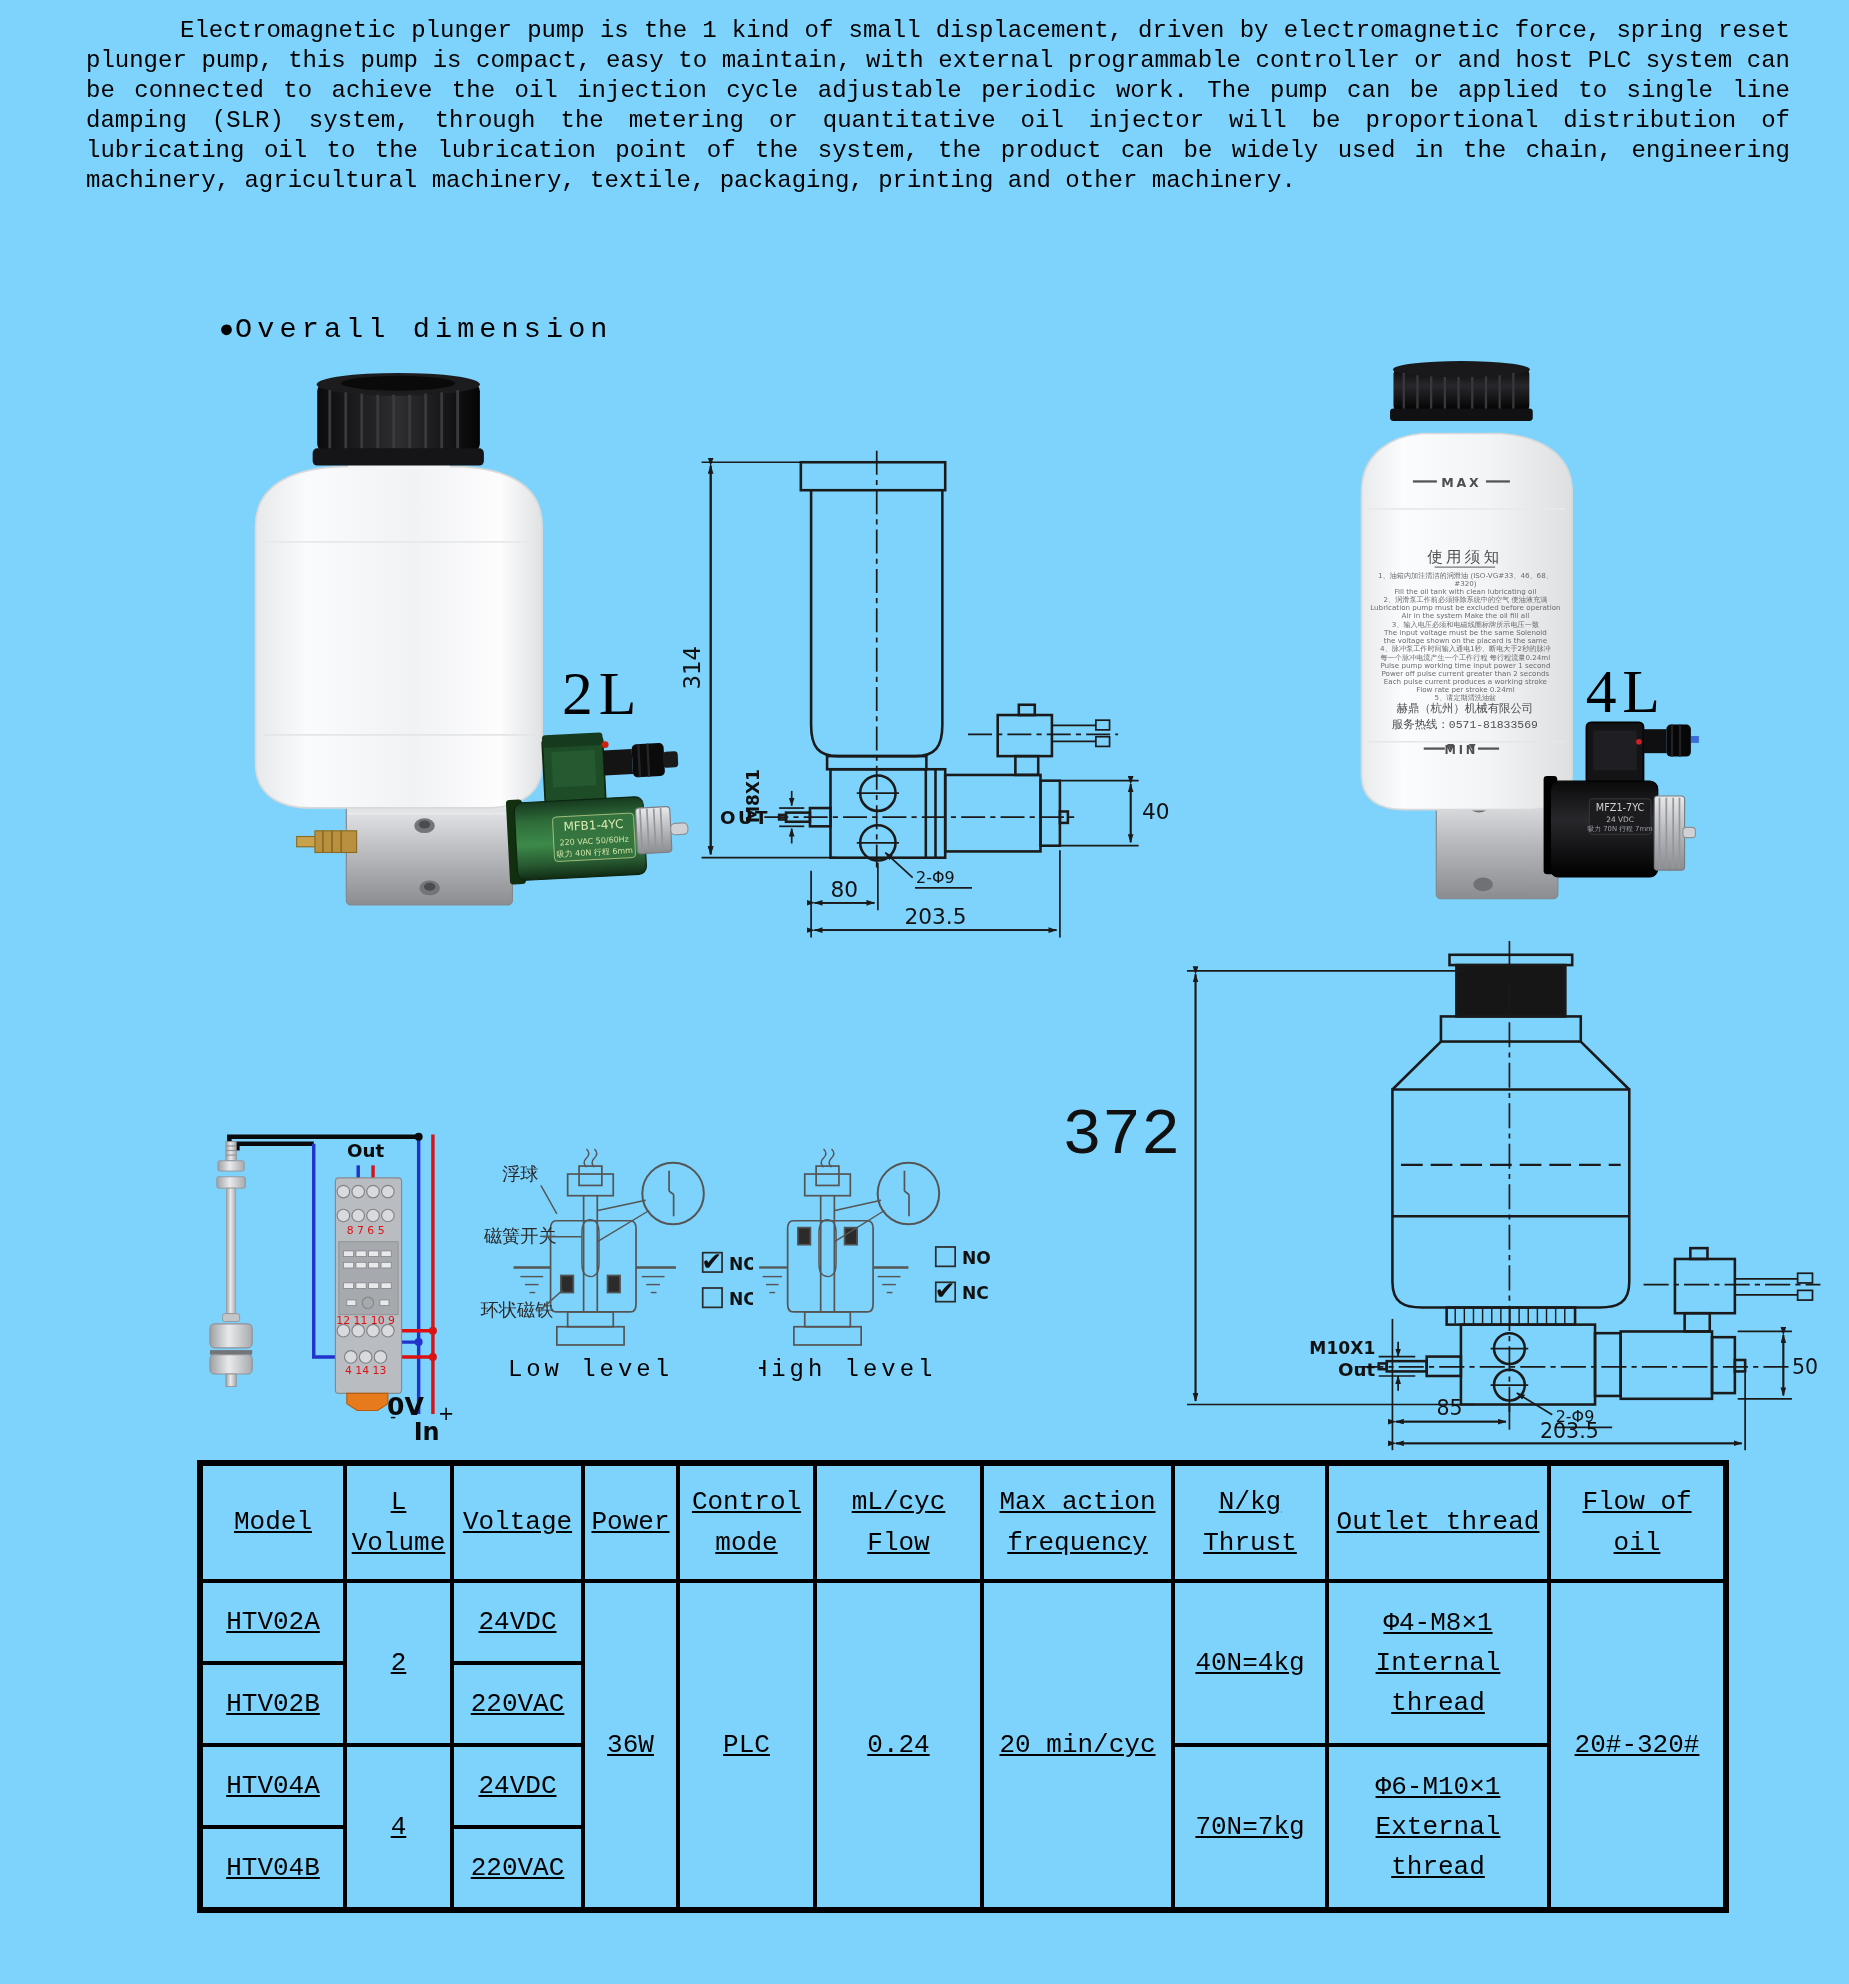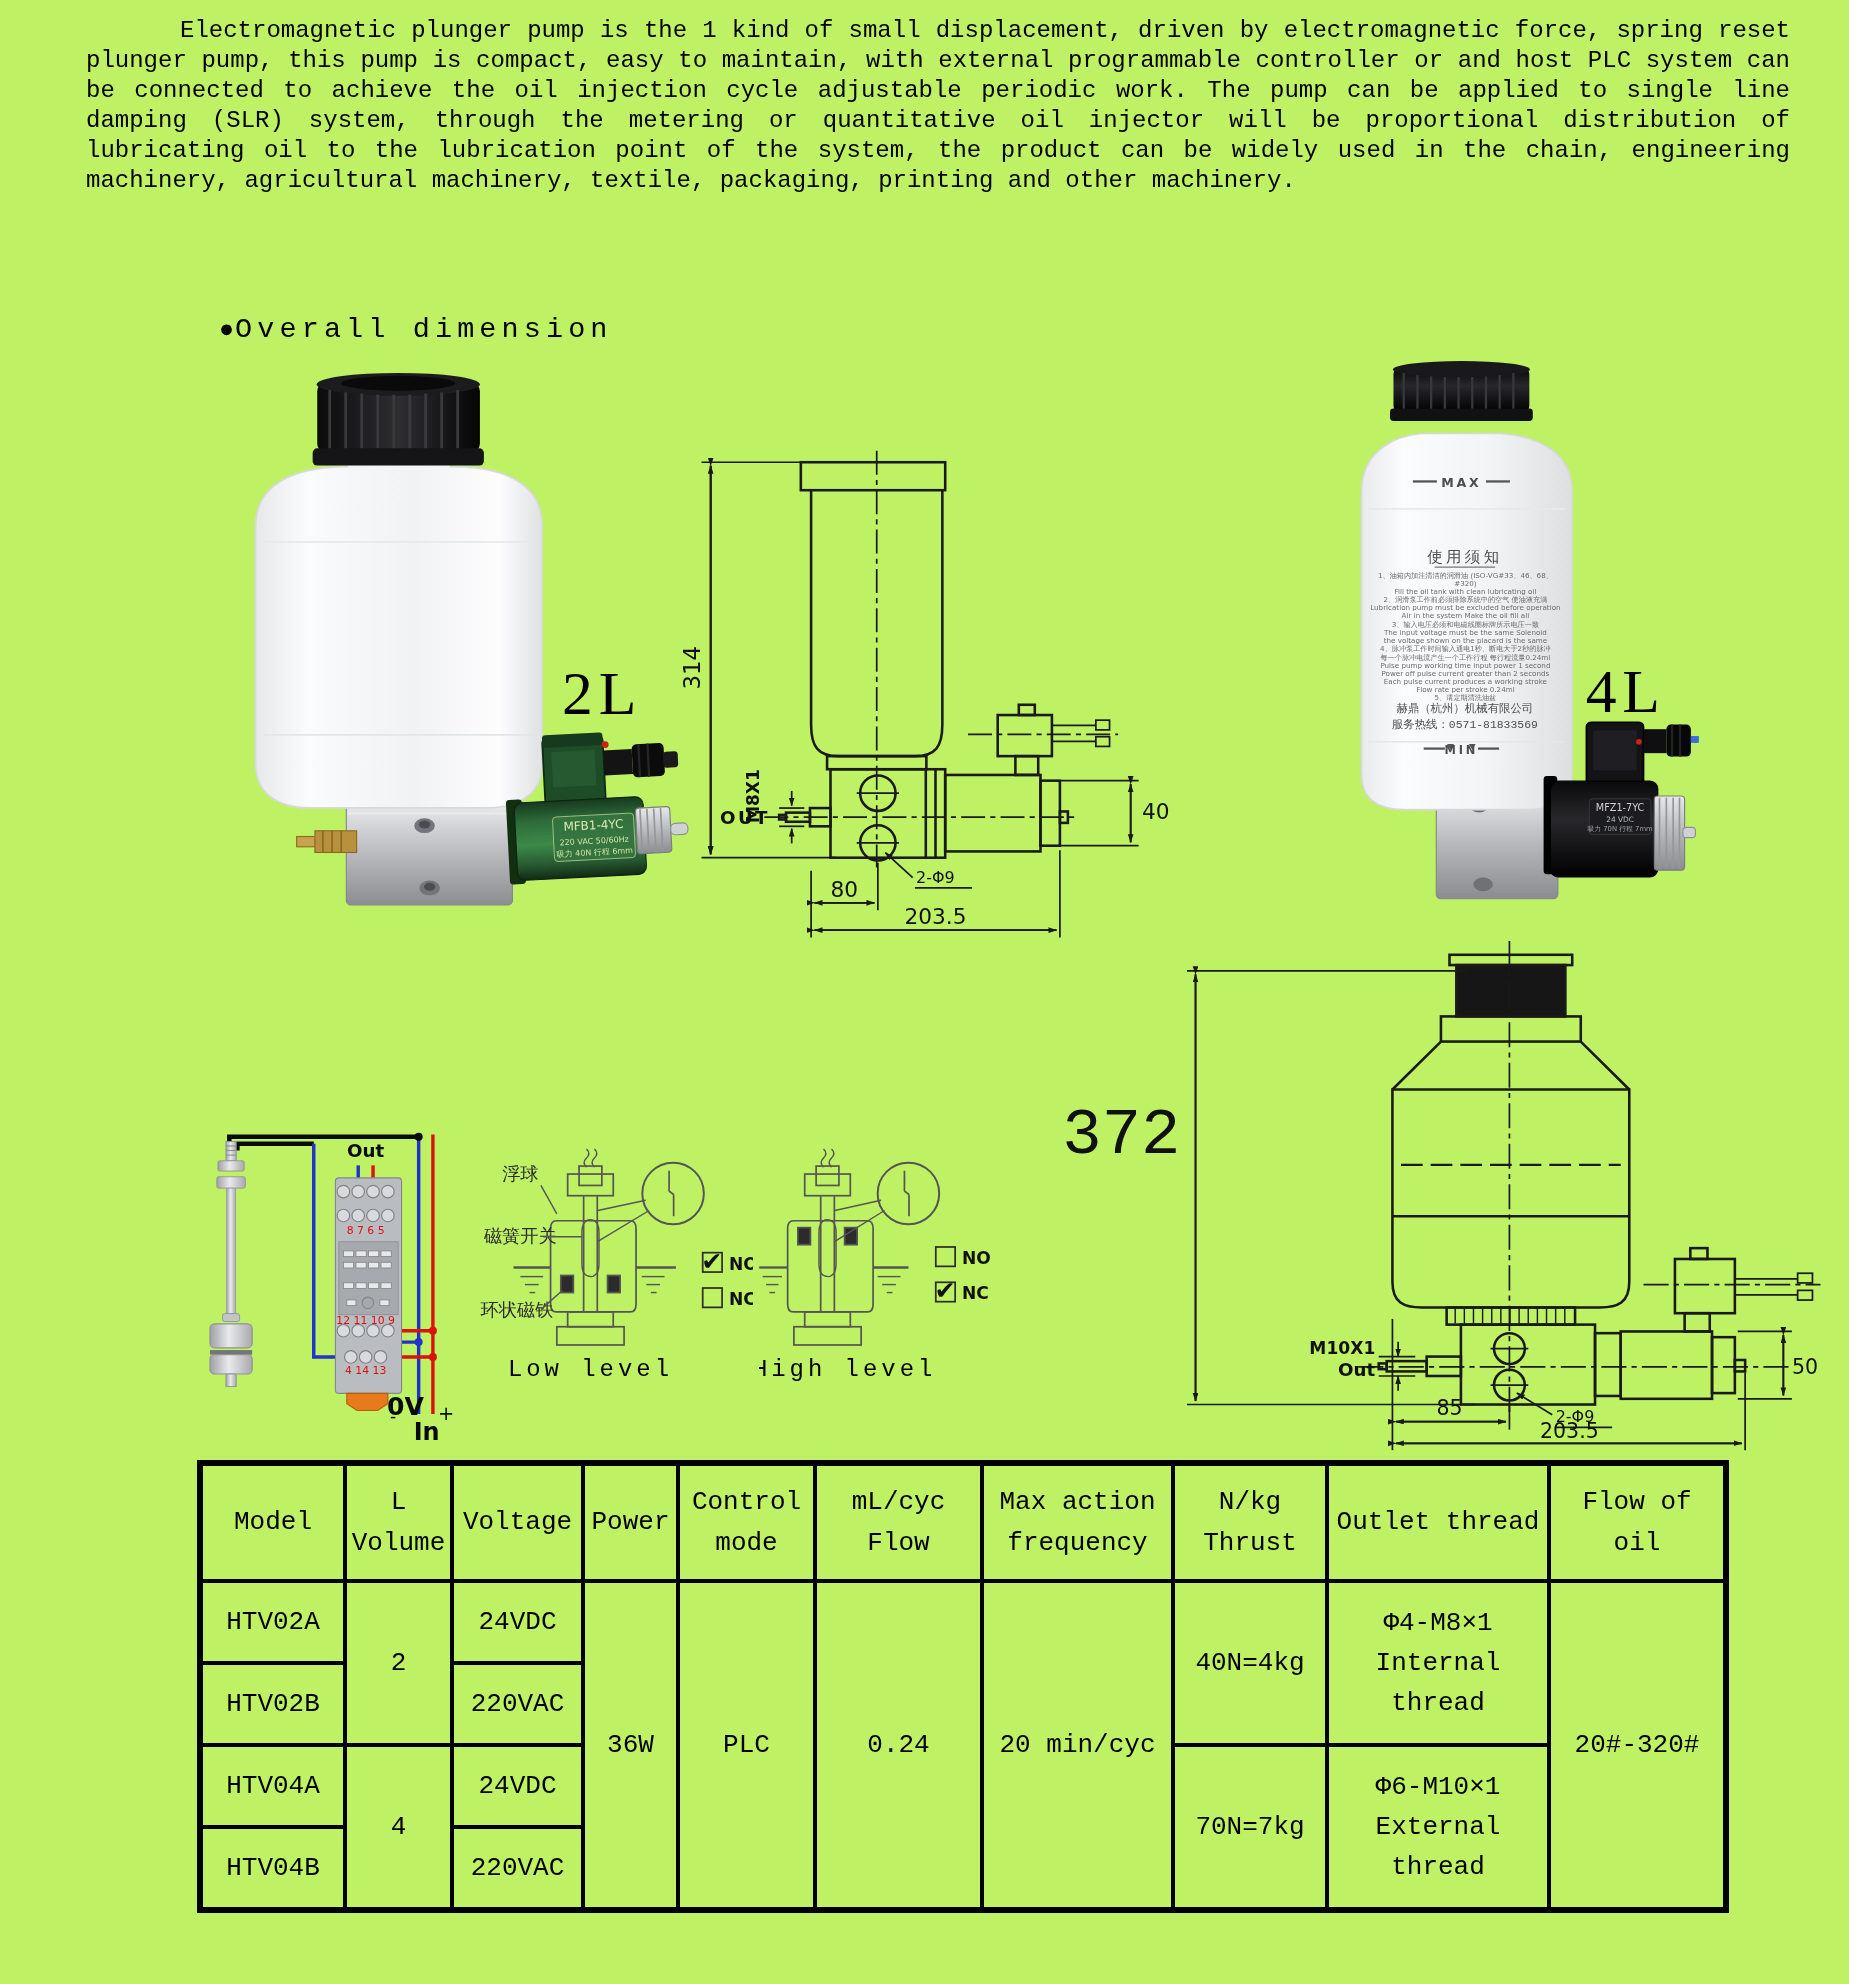--- a/index.html
+++ b/index.html
@@ -1,26 +1,26 @@
 <!DOCTYPE html>
 <html style="font-size:9px"><head>
 <meta charset="utf-8">
 <style>
   html,body{margin:0;padding:0;background:#fff;}
-  .page{position:relative;width:1849px;height:1985px;background:#bef264;overflow:hidden;
+  .page{position:relative;width:1849px;height:1985px;background:#7dd3fc;overflow:hidden;
         font-family:"Liberation Mono",monospace;color:#000;}
   .abs{position:absolute;}
   .intro{left:86px;top:16px;width:1704px;font-size:24px;line-height:30px;
          text-align:justify;text-indent:94px;letter-spacing:0px;}
   .sec-title{font-size:28.5px;letter-spacing:5.1px;white-space:nowrap;margin-left:28px;}
   .sec-title .dot{font-size:25px;letter-spacing:1.1px;}
   .pre{white-space:pre-line;}
   
   table.params{border-collapse:collapse;table-layout:fixed;width:1526px;
-               border:6.8px solid #000;}
+               border:6.8px solid #000;text-decoration:underline;}
   table.params td{border:4px solid #000;text-align:center;vertical-align:middle;
                   font-size:26px;font-family:"Liberation Mono",monospace;
                   padding:0;line-height:1.55;}
   table.params tr.hdr td{height:113px;}
   table.params tr.row td{height:78px;}
   .dimfont{font-family:"DejaVu Sans",sans-serif;}
   svg text{user-select:none;}
 </style>
 </head>
 <body>

